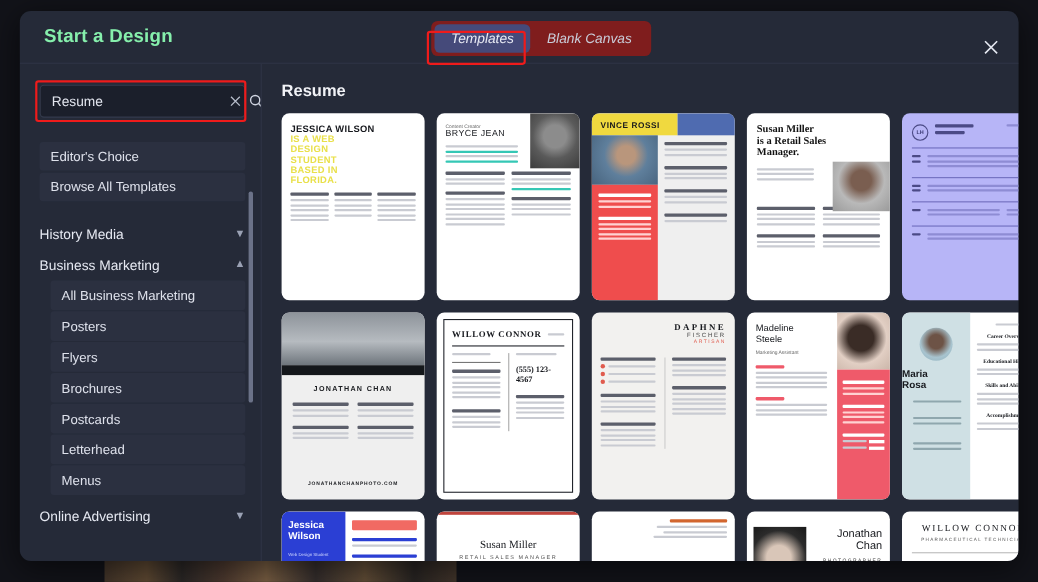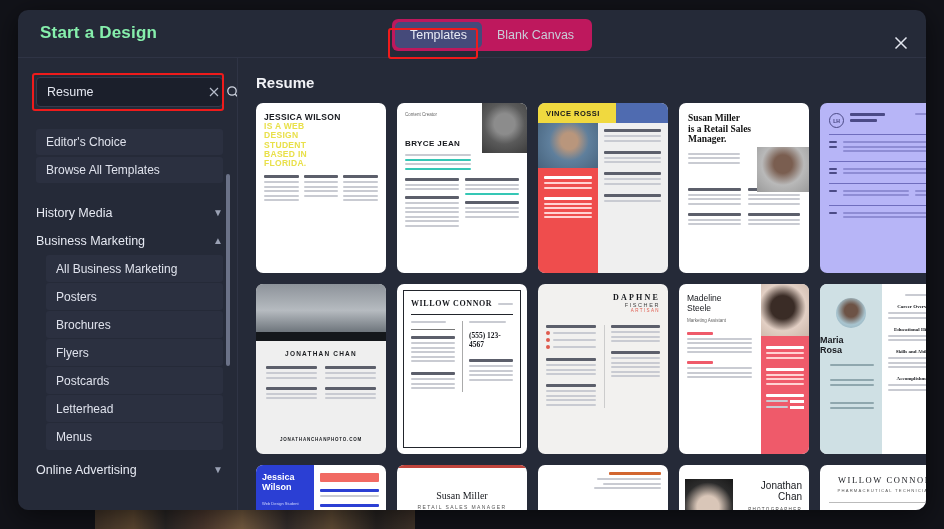--- a/index.html
+++ b/index.html
@@ -19,21 +19,21 @@
     position: absolute; left: 18px; top: 10px; width: 908px; height: 500px;
     background: #252a38; border-radius: 10px; overflow: hidden;
     box-shadow: 0 6px 28px rgba(0,0,0,.55);
   }
 
   
   .hdr { position:relative; height: 48px; border-bottom: 1px solid #2f3445; }
   .hdr-title { position:absolute; left: 22px; top: 13px; font-size: 17px; font-weight: 700;
     color: #86efac; letter-spacing: .2px; }
   .tabs { position:absolute; left: 374px; top: 9px; display:flex; gap:0;
-    background:#be185d; border-radius:6px; padding:3px; }
+    background:#7f1d1d; border-radius:6px; padding:3px;font-style:italic; }
   .tab { font-size: 12.5px; color:#c9cdd9; padding: 6px 15px; border-radius: 5px; cursor:pointer;
     white-space:nowrap; }
   .tab.active { background:#454a7a; color:#e8eaf4; }
   .hl-tab { position:absolute; left:370px; top:18px; width:90px; height:31px;
     border:2.5px solid #ef1b1b; border-radius:3px; pointer-events:none; }
   .close { position:absolute; right: 14px; top: 22px; width:22px; height:22px; cursor:pointer; }
   .close svg { display:block; }
 
   
   .body { position:relative; display:flex; height: 452px; }
@@ -86,21 +86,21 @@
 
   
   .c1 { background:#fff; padding:10px 8px; }
   .c1 .nm { font-size:8.5px; font-weight:800; color:#16181d; line-height:1.08; letter-spacing:.3px; }
   .c1 .yel { font-size:8.5px; font-weight:800; color:#e9e04a; line-height:1.08; letter-spacing:.3px; }
   .c1 .cols { display:flex; gap:5px; margin-top:7px; }
 
   .c2 { background:#fff; position:relative; }
   .c2 .ph { position:absolute; right:0; top:0; width:45px; height:50px;
     background: radial-gradient(circle at 50% 42%, #8c8c8c 0 28%, #5a5a5a 55%, #3c3c3c 100%); }
-  .c2 .nm { font-size:8px; font-weight:700; color:#16181d; letter-spacing:.4px;margin-top:22px; }
+  .c2 .nm { font-size:8px; font-weight:400; color:#16181d; letter-spacing:.4px; }
 
   .c3 { background:#efefef; position:relative; }
   .c3 .ybar { position:absolute; left:0; top:0; width:78px; height:20px; background:#f0d93f; }
   .c3 .bbar { position:absolute; left:78px; top:0; right:0; height:20px; background:#4f6bb0; }
   .c3 .nm { position:absolute; left:8px; top:6px; font-size:7.5px; font-weight:800; color:#17181c; letter-spacing:.5px; }
   .c3 .ph { position:absolute; left:0; top:20px; width:60px; height:45px;
     background: radial-gradient(circle at 52% 40%, #b9967c 0 20%, #5f7f9c 48%, #47637d 100%); }
   .c3 .red { position:absolute; left:0; top:65px; width:60px; bottom:0; background:#ef4d4d; }
 
   .c4 { background:#fff; padding:10px 9px; position:relative; }
@@ -229,22 +229,22 @@
           </div>
 
           <div class="grp-hdr">
             <span>Business Marketing</span>
             <span class="chev">▲</span>
           </div>
 
           <div class="sub">
             <div class="sub-item">All Business Marketing</div>
             <div class="sub-item">Posters</div>
+            <div class="sub-item">Flyers</div>
             <div class="sub-item">Brochures</div>
-            <div class="sub-item">Flyers</div>
             <div class="sub-item">Postcards</div>
             <div class="sub-item">Letterhead</div>
             <div class="sub-item">Menus</div>
           </div>
 
           <div class="grp-hdr last">
             <span>Online Advertising</span>
             <span class="chev">▼</span>
           </div>
         </div>

